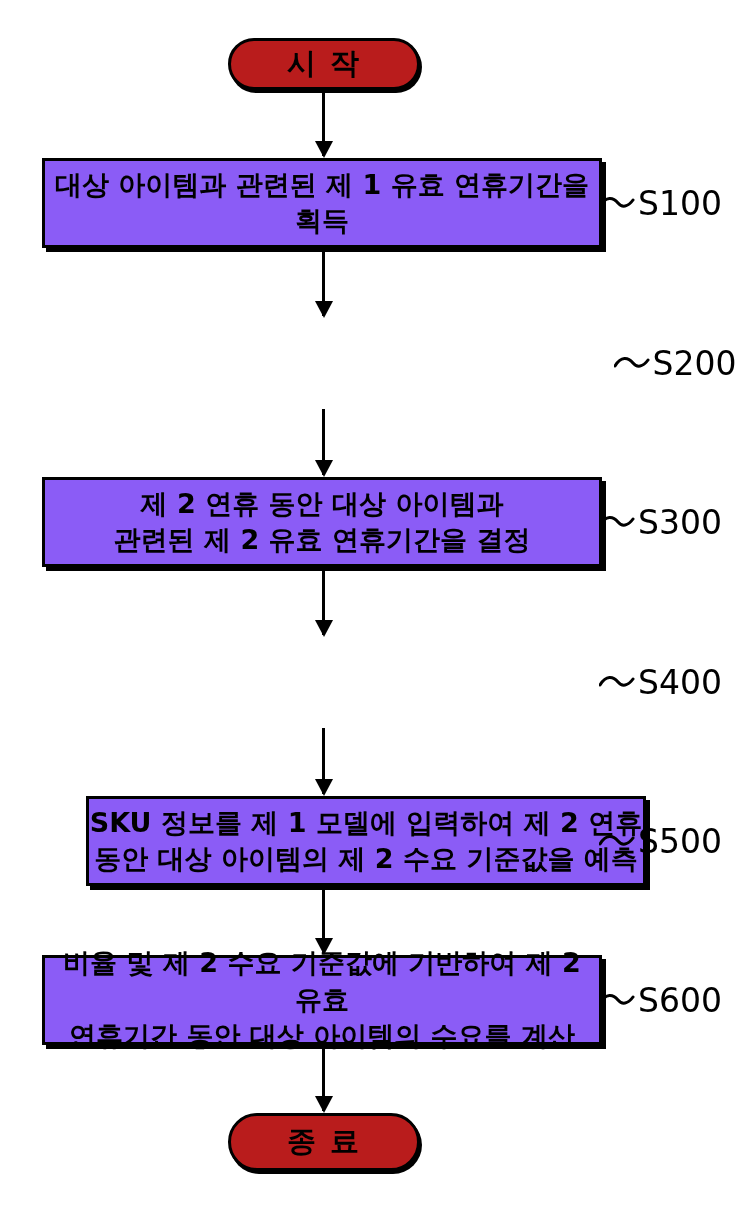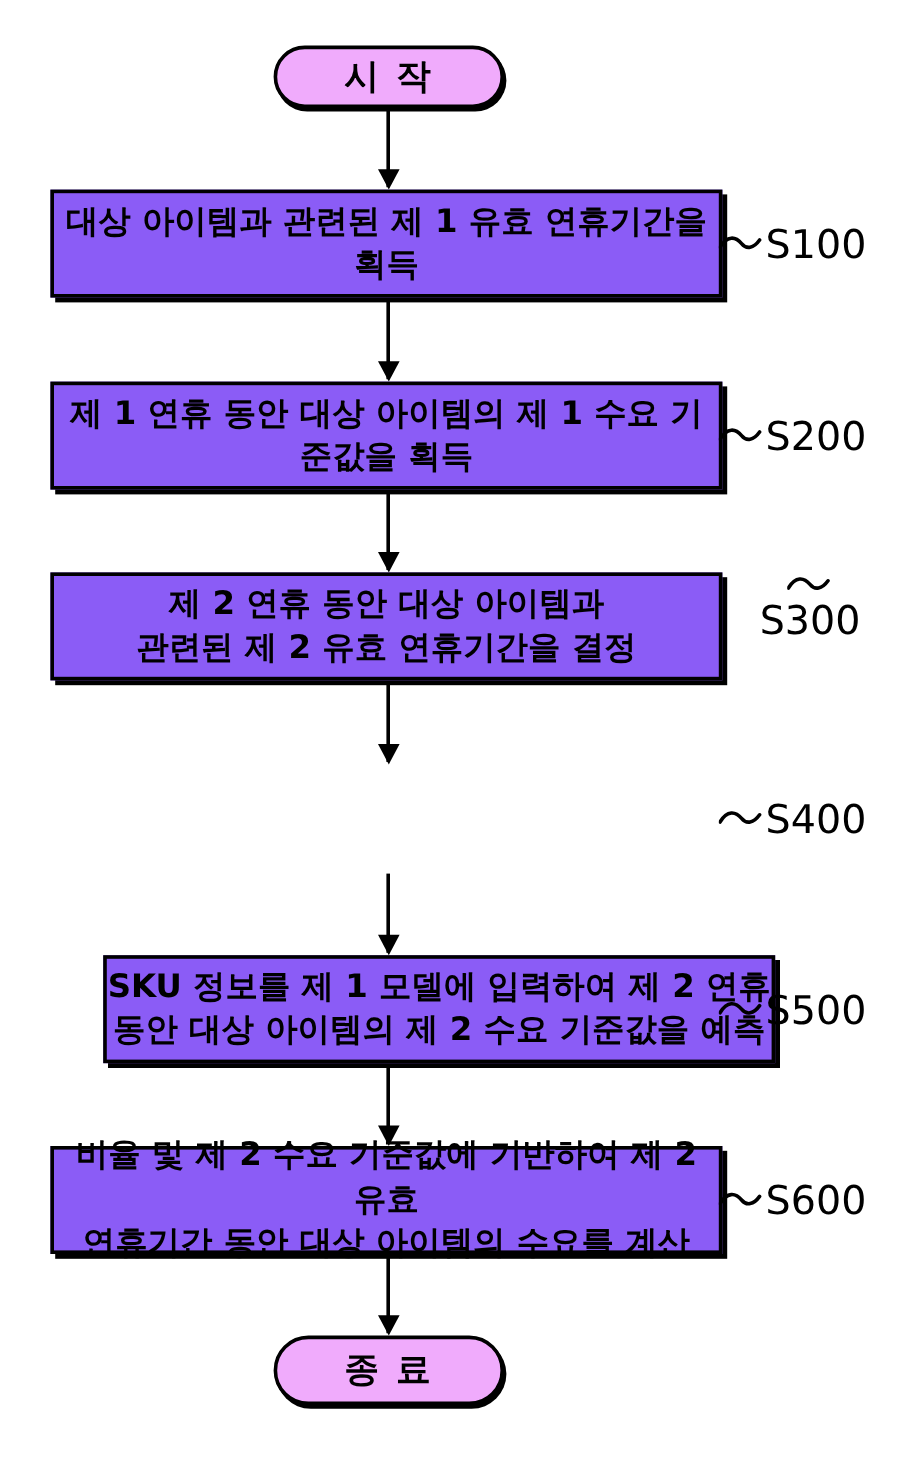--- a/index.html
+++ b/index.html
@@ -8,21 +8,21 @@
     width:755px; height:1227px;
     background:#ffffff;
     font-family:"DejaVu Sans","Liberation Sans",sans-serif;
     color:#000;
     overflow:hidden;
   }
   
   .terminal {
     position:absolute;
     left:228px; width:192px; height:52px;
-    background:#f0abfc;
+    background:#b91c1c;
     border:3px solid #000;
     border-radius:30px;
     box-shadow:2px 3px 0 #000;
     display:flex; align-items:center; justify-content:center;
     font-size:29px; font-weight:bold;
     letter-spacing:2px;
     box-sizing:border-box;
   }
   
   .box {
@@ -82,49 +82,46 @@
   <div class="arrow" style="top:250px; height:66px;"></div>
   <div class="arrow" style="top:409px; height:66px;"></div>
   <div class="arrow" style="top:569px; height:66px;"></div>
   <div class="arrow" style="top:728px; height:66px;"></div>
   <div class="arrow" style="top:888px; height:65px;"></div>
   <div class="arrow" style="top:1047px;height:64px;"></div>
 
   <div class="box" style="top:158px;">
     <span class="txt">대상 아이템과 관련된 제 1 유효 연휴기간을 획득</span>
   </div>
-  <div class="box" style="top:318px;">
-    <span class="txt">제 1 연휴 동안 대상 아이템의 제 1 수요 기준값을 획득</span>
-  </div>
   <div class="box" style="top:477px;">
     <span class="txt">제 2 연휴 동안 대상 아이템과
 관련된 제 2 유효 연휴기간을 결정</span>
   </div>
   <div class="box" style="top:796px;margin-left:44px;">
     <span class="txt">SKU 정보를 제 1 모델에 입력하여 제 2 연휴
 동안 대상 아이템의 제 2 수요 기준값을 예측</span>
   </div>
   <div class="box" style="top:955px;">
     <span class="txt">비율 및 제 2 수요 기준값에 기반하여 제 2 유효
 연휴기간 동안 대상 아이템의 수요를 계산</span>
   </div>
 
   <div class="step-label" style="top:158px;">
     <svg class="squiggle" width="36" height="20" viewBox="0 0 36 20">
         <path d="M1,13 C7,3 14,4 19,10 C23,15 29,14 34,7" stroke="#000" stroke-width="3" fill="none" stroke-linecap="round"></path>
       </svg>
     <span class="ref">S100</span>
   </div>
-  <div class="step-label" style="top:318px;">
+  <div class="step-label" style="top:318px;justify-content:center;">
     <svg class="squiggle" width="36" height="20" viewBox="0 0 36 20">
         <path d="M1,13 C7,3 14,4 19,10 C23,15 29,14 34,7" stroke="#000" stroke-width="3" fill="none" stroke-linecap="round"></path>
       </svg>
     <span class="ref">S200</span>
   </div>
-  <div class="step-label" style="top:477px;flex-direction:column;">
+  <div class="step-label" style="top:477px;">
     <svg class="squiggle" width="36" height="20" viewBox="0 0 36 20">
         <path d="M1,13 C7,3 14,4 19,10 C23,15 29,14 34,7" stroke="#000" stroke-width="3" fill="none" stroke-linecap="round"></path>
       </svg>
     <span class="ref">S300</span>
   </div>
   <div class="step-label" style="top:637px;">
     <svg class="squiggle" width="36" height="20" viewBox="0 0 36 20">
         <path d="M1,13 C7,3 14,4 19,10 C23,15 29,14 34,7" stroke="#000" stroke-width="3" fill="none" stroke-linecap="round"></path>
       </svg>
     <span class="ref">S400</span>

